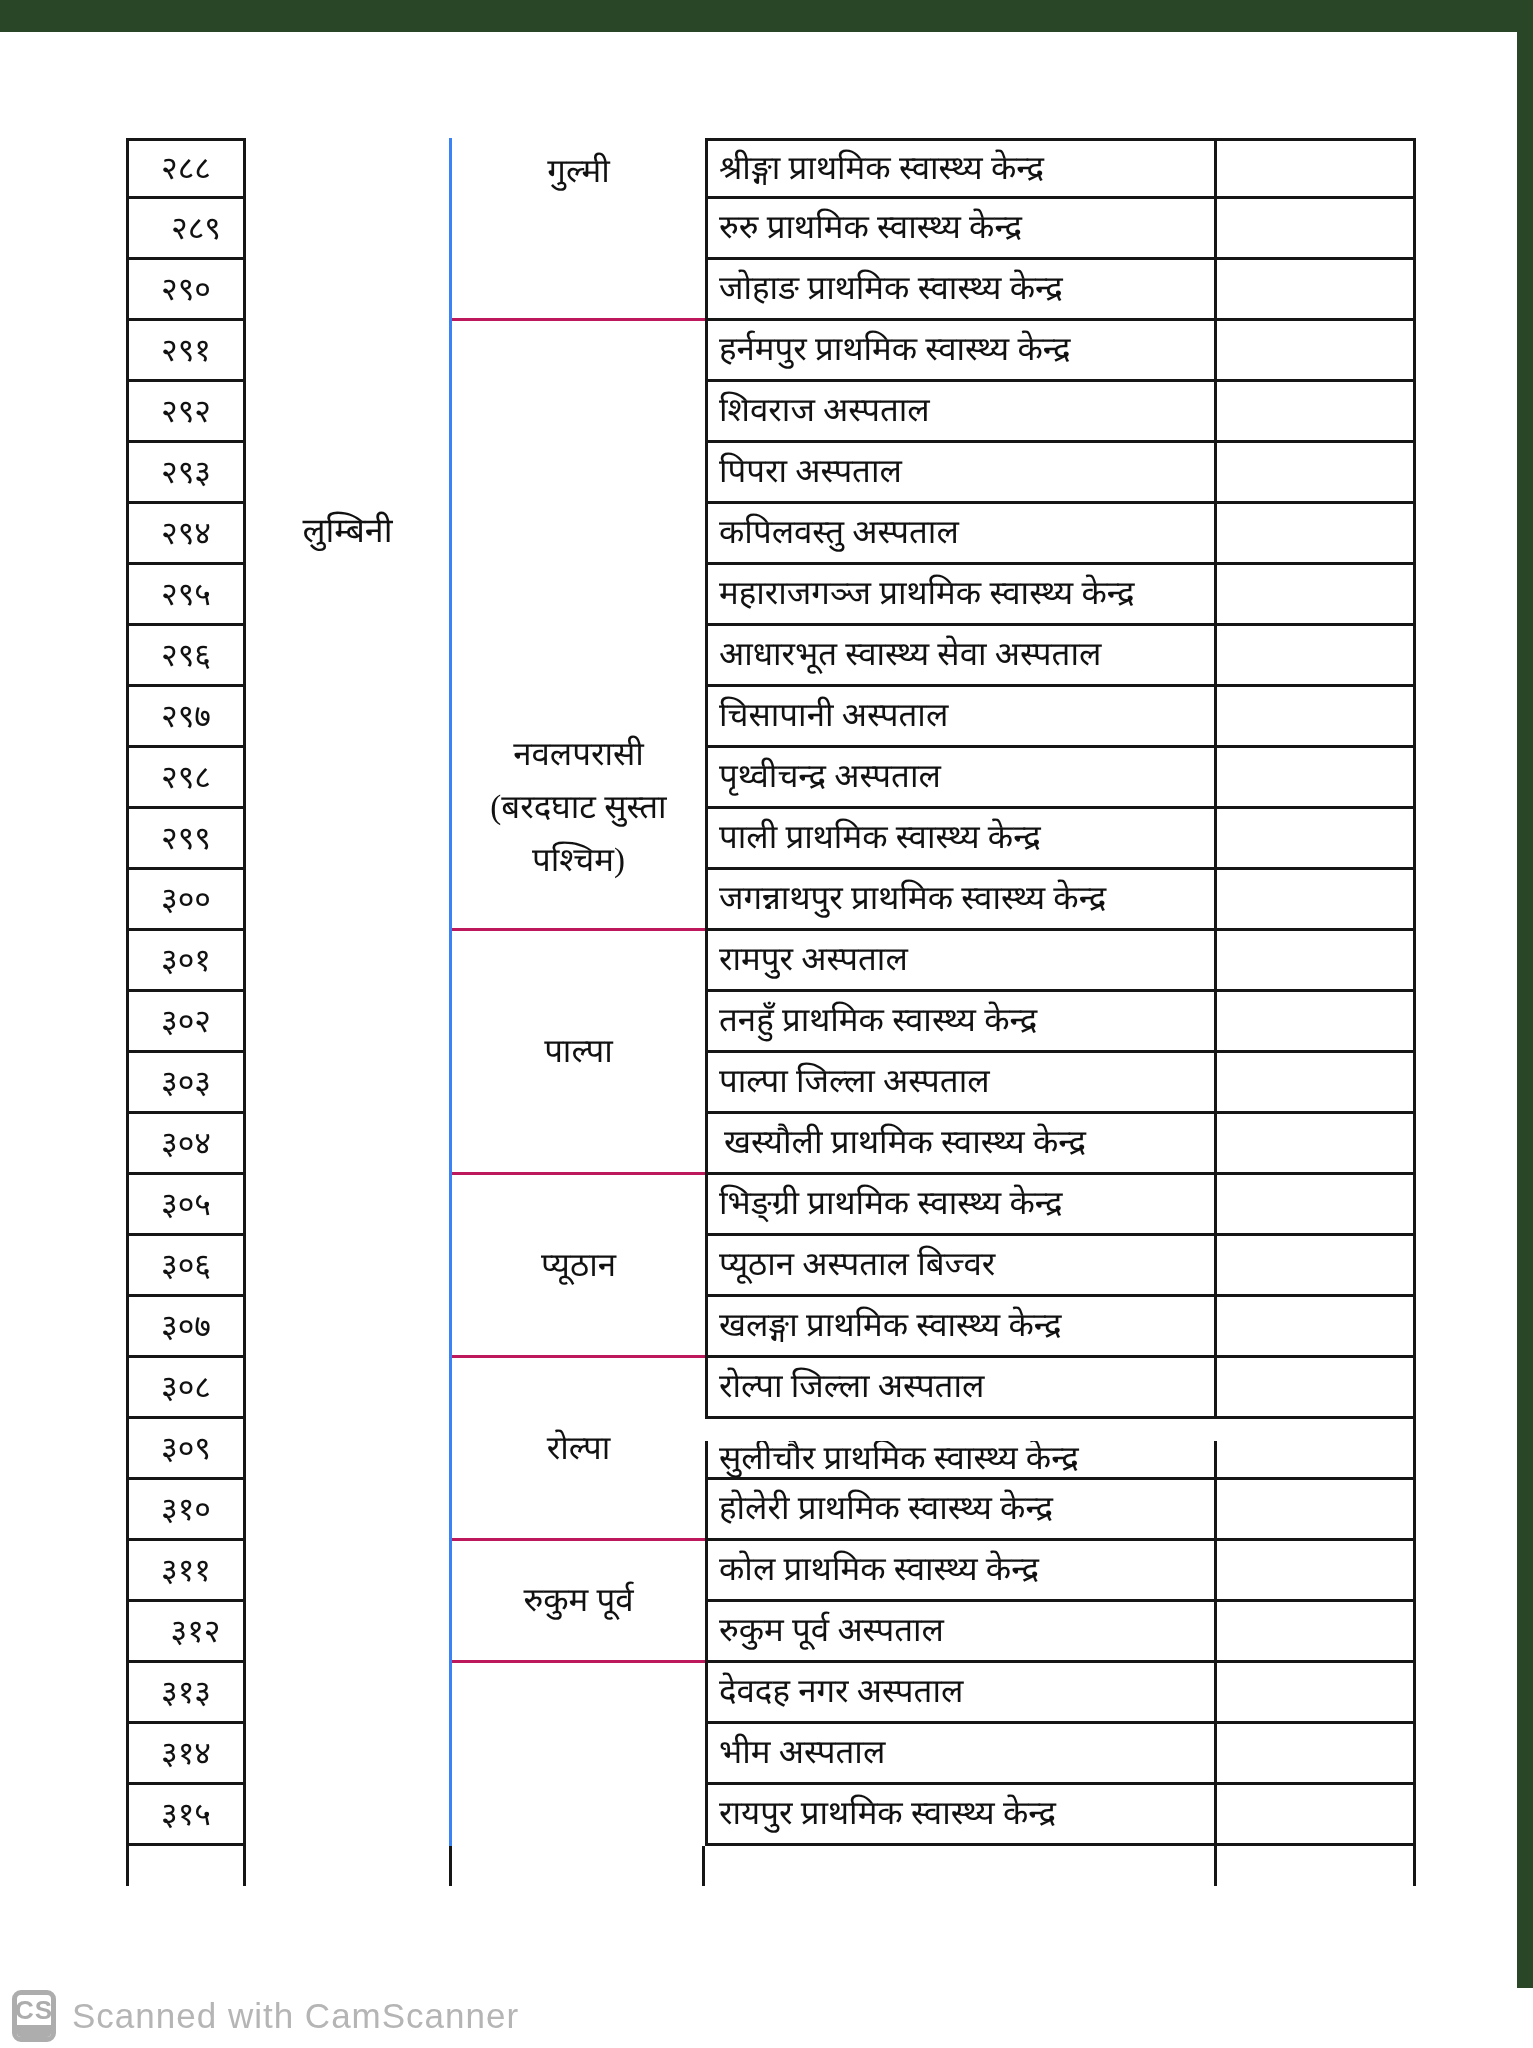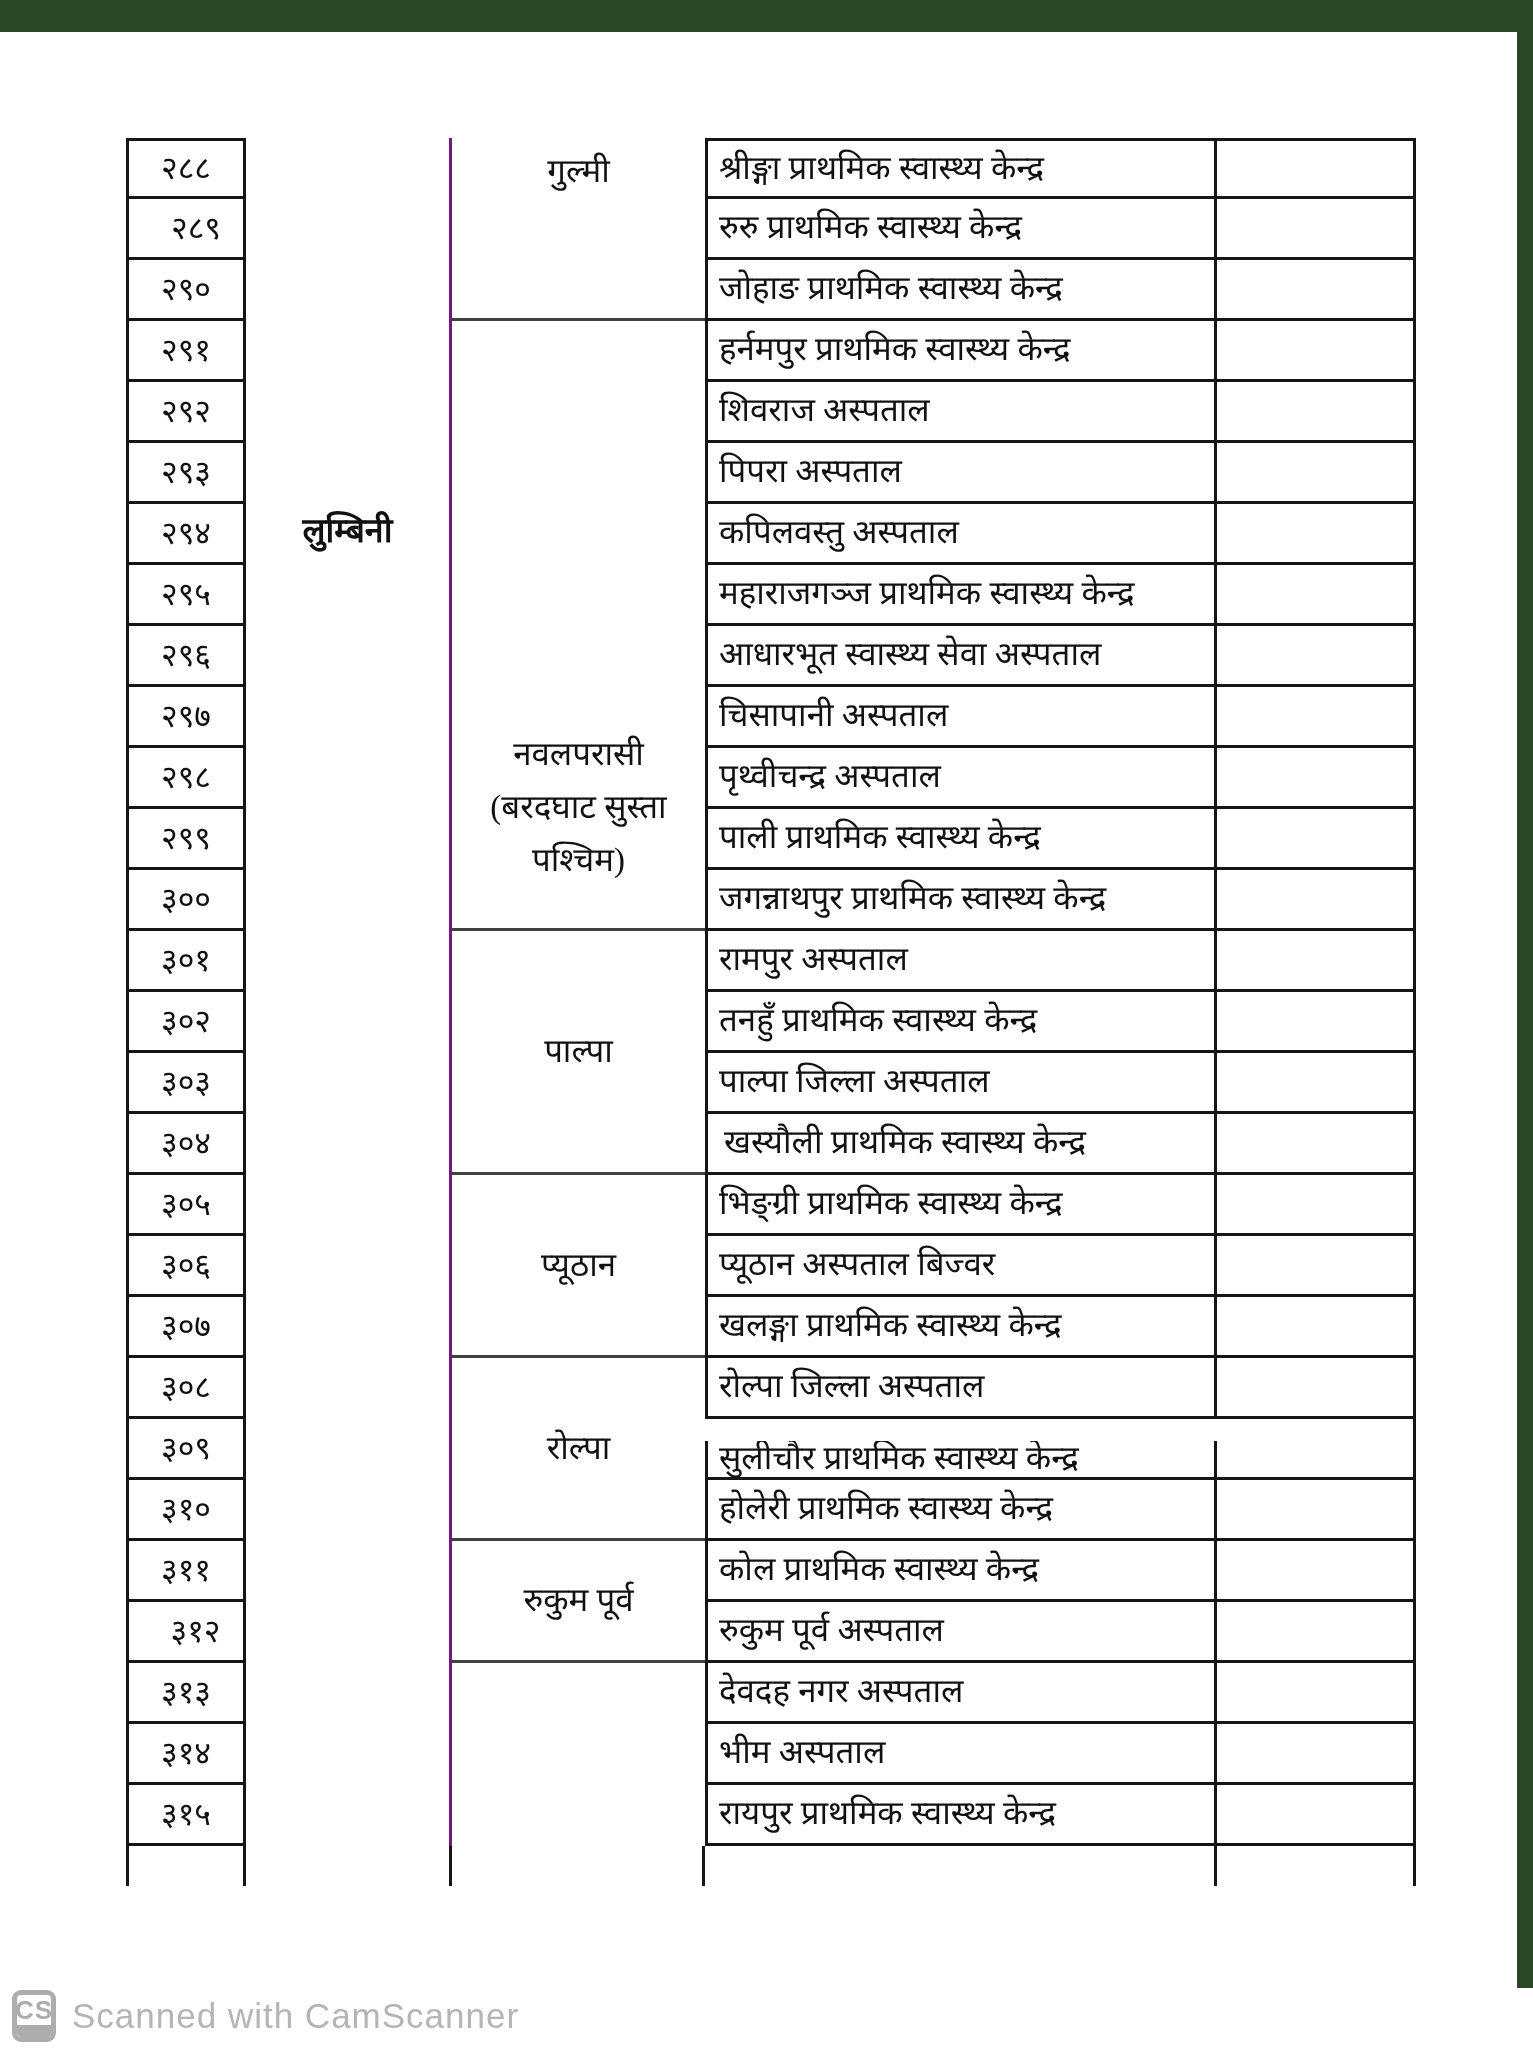--- a/index.html
+++ b/index.html
@@ -44,39 +44,38 @@
     white-space: nowrap;
   }
   .sn    { justify-content: center; border-left-width: 3px; border-right-width: 3px; border-bottom-width: 3px; }
   .fac   { padding-left: 11px; border-left-width: 3px; border-right-width: 3px; border-bottom-width: 3px; font-size: 33px; }
   .blank { border-right-width: 3px; border-bottom-width: 3px; }
   .first-row { border-top-width: 3px; }
   .province-cell {
     grid-column: 2;
     grid-row: 1 / span 28;
     position: relative;
-    border-right: 3px solid #701a75;
-    font-weight: bold;
+    border-right: 3px solid #3b82f6;
   }
   .province-label {
     position: absolute;
     left: 0; top: 368px;
     width: 100%;
     text-align: center;
     font-size: 34px;
   }
   .district {
     grid-column: 3;
     display: flex;
     flex-direction: column;
     align-items: center;
     justify-content: center;
     font-size: 33px;
     line-height: 1.6;
-    border-bottom: 3px solid #404040;
+    border-bottom: 3px solid #be185d;
     overflow: hidden;
   }
   .district.align-top { justify-content: flex-start; padding-top: 7px; }
   .district.open-bottom { border-bottom-width: 0; }
   
   .tail-seg {
     position: absolute;
     top: 1846px; height: 40px; width: 3px;
     background: #161616;
   }

